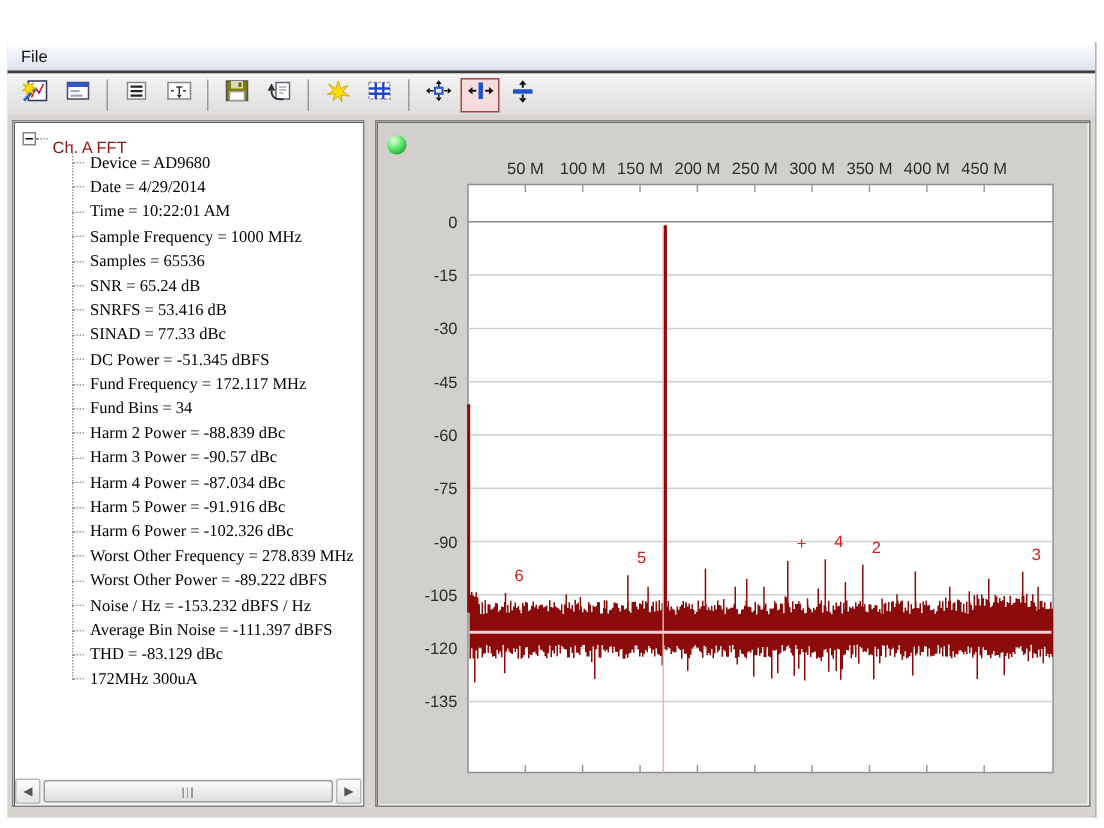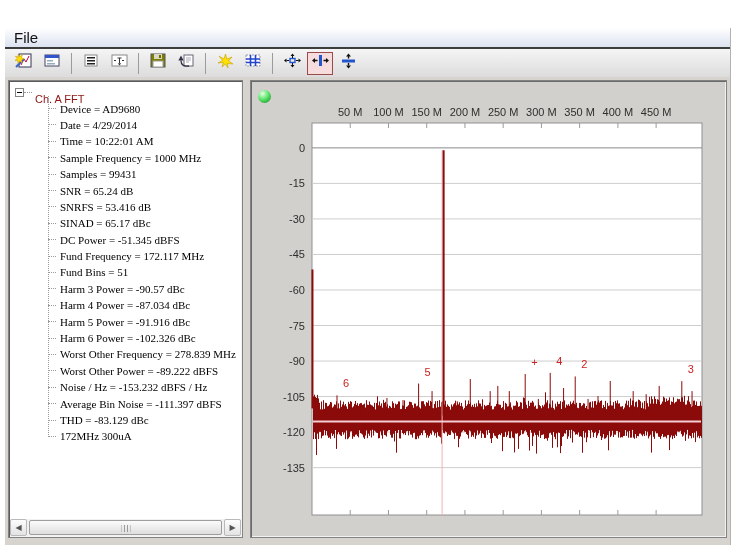--- a/index.html
+++ b/index.html
@@ -3,21 +3,21 @@
 <meta charset="utf-8">
 <style>
   * { margin:0; padding:0; box-sizing:border-box; }
   html,body { width:736px; height:552px; background:#ffffff; overflow:hidden;
               font-family:"Liberation Sans", sans-serif; }
   .window { position:absolute; left:5px; top:28px; width:726px; height:517px;
             background:#d7d4cf; border-right:1px solid #b5b2ad; }
   .menubar { position:absolute; left:0; top:0; width:100%; height:19px;
              background:linear-gradient(#ffffff,#e9edf6 60%,#dce2f0);
              display:flex; align-items:center; }
-  .menu-item { padding:0 9px; font-size:15px; color:#111; height:100%; display:flex; align-items:center; }
+  .menu-item { padding:0 9px; font-size:11px; color:#111; height:100%; display:flex; align-items:center; }
   .menubar-sep { position:absolute; left:0; top:19px; width:100%; height:2px; background:#3c3c3c; }
   .toolbar { position:absolute; left:0; top:21px; width:100%; height:28px;
              background:linear-gradient(#f5f5f5,#dcdcdc); display:flex; align-items:center; padding-left:5px; }
   .tbtn { width:26px; height:23px; display:flex; align-items:center; justify-content:center;
           border:1px solid transparent; margin:0 1px; }
   .tbtn.selected { background:#f6dcdc; border:1px solid #9a4a4a; }
   .tb-sep { width:1px; height:21px; background:#9b9b9b; margin:0 5px; }
   .client { position:absolute; left:0; top:49px; right:0; bottom:0; background:#d7d4cf; }
 
   .tree-panel { position:absolute; left:3px; top:3px; width:235px; height:458px;
@@ -165,45 +165,49 @@
             <div class="kid-row">
               <span class="twig"></span>
               <span>Time = 10:22:01 AM</span>
             </div>
             <div class="kid-row">
               <span class="twig"></span>
               <span>Sample Frequency = 1000 MHz</span>
             </div>
             <div class="kid-row">
               <span class="twig"></span>
-              <span>Samples = 99431</span>
+              <span>Samples = 65536</span>
             </div>
             <div class="kid-row">
               <span class="twig"></span>
               <span>SNR = 65.24 dB</span>
             </div>
             <div class="kid-row">
               <span class="twig"></span>
               <span>SNRFS = 53.416 dB</span>
             </div>
             <div class="kid-row">
               <span class="twig"></span>
-              <span>SINAD = 65.17 dBc</span>
+              <span>SINAD = 77.33 dBc</span>
             </div>
             <div class="kid-row">
               <span class="twig"></span>
               <span>DC Power = -51.345 dBFS</span>
             </div>
             <div class="kid-row">
               <span class="twig"></span>
               <span>Fund Frequency = 172.117 MHz</span>
             </div>
             <div class="kid-row">
               <span class="twig"></span>
-              <span>Fund Bins = 51</span>
+              <span>Fund Bins = 34</span>
+            </div>
+            <div class="kid-row">
+              <span class="twig"></span>
+              <span>Harm 2 Power = -88.839 dBc</span>
             </div>
             <div class="kid-row">
               <span class="twig"></span>
               <span>Harm 3 Power = -90.57 dBc</span>
             </div>
             <div class="kid-row">
               <span class="twig"></span>
               <span>Harm 4 Power = -87.034 dBc</span>
             </div>
             <div class="kid-row">

